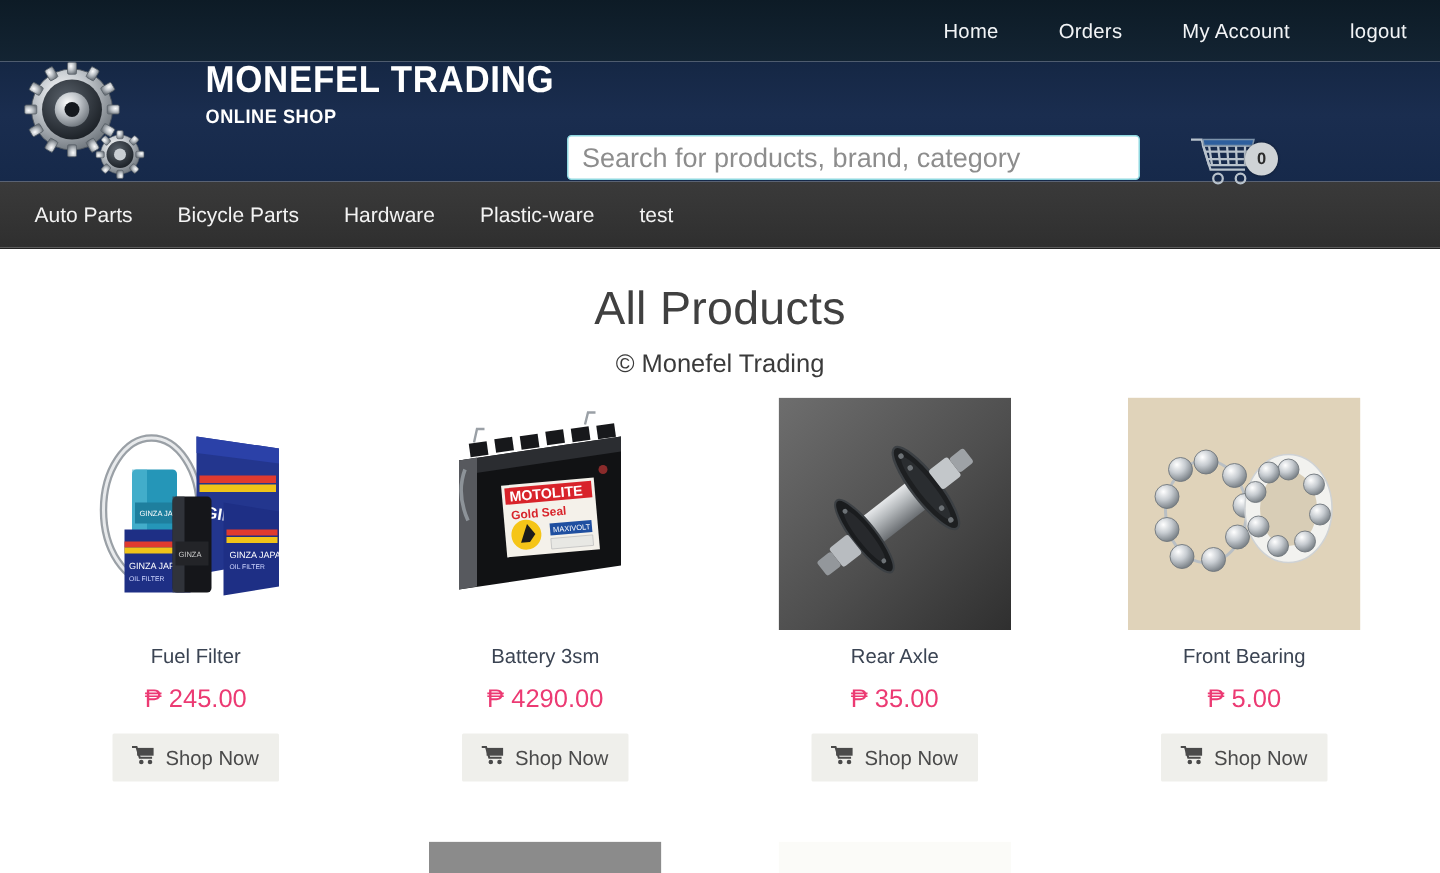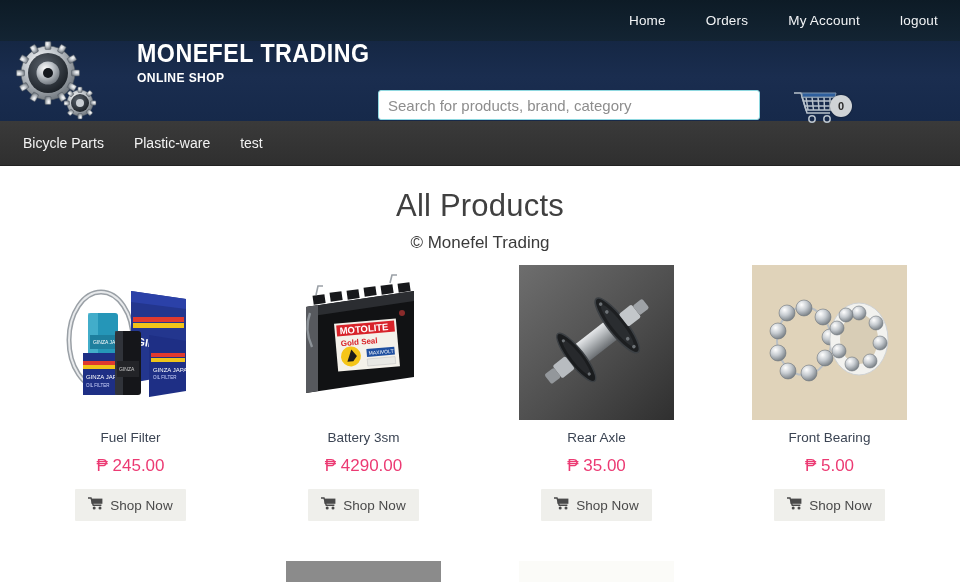--- a/index.html
+++ b/index.html
@@ -69,21 +69,21 @@
     transform-origin: left center;
     white-space: nowrap;
   }
   .search-wrap { position: absolute; left: 378px; top: 49px; }
   .search-input {
     width: 382px;
     height: 30px;
     border: 1px solid #8fd8e0;
     border-radius: 3px;
     background: #ffffff;
-    font-size: 15px;
+    font-size: 18px;
     color: #b91c1c;
     padding: 0 9px;
     outline: none;
     font-family: "Liberation Sans", sans-serif;
   }
   .search-input::placeholder { color: #8d8d8d; }
 
   .cart-wrap {
     position: absolute;
     left: 790px; top: 42px;
@@ -283,21 +283,23 @@
           <circle cx="37" cy="36" r="3.2"></circle>
         </g>
         <path d="M12 10 L46 10 L45 14 L12.6 14 Z" fill="#2e5f9e" stroke="#7d93ab" stroke-width="1"></path>
       </svg>
     </span>
     <span class="cart-badge">0</span>
   </div>
 </div>
 
 <div class="navbar">
+  <a href="#">Auto Parts</a>
   <a href="#">Bicycle Parts</a>
+  <a href="#">Hardware</a>
   <a href="#">Plastic-ware</a>
   <a href="#">test</a>
 </div>
 
 <h1 class="page-title">All Products</h1>
 <div class="page-sub">© Monefel Trading</div>
 
 <div class="grid">
 
   <div class="card">

